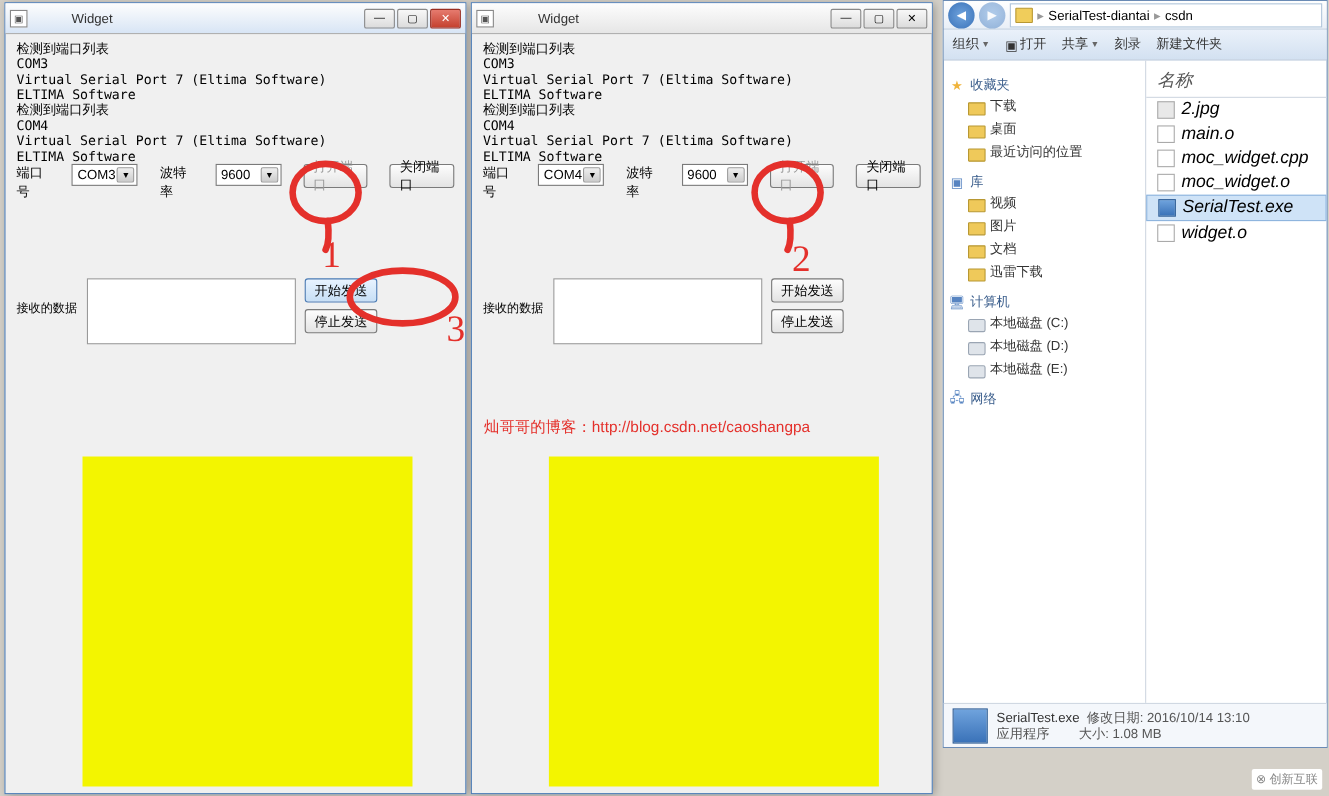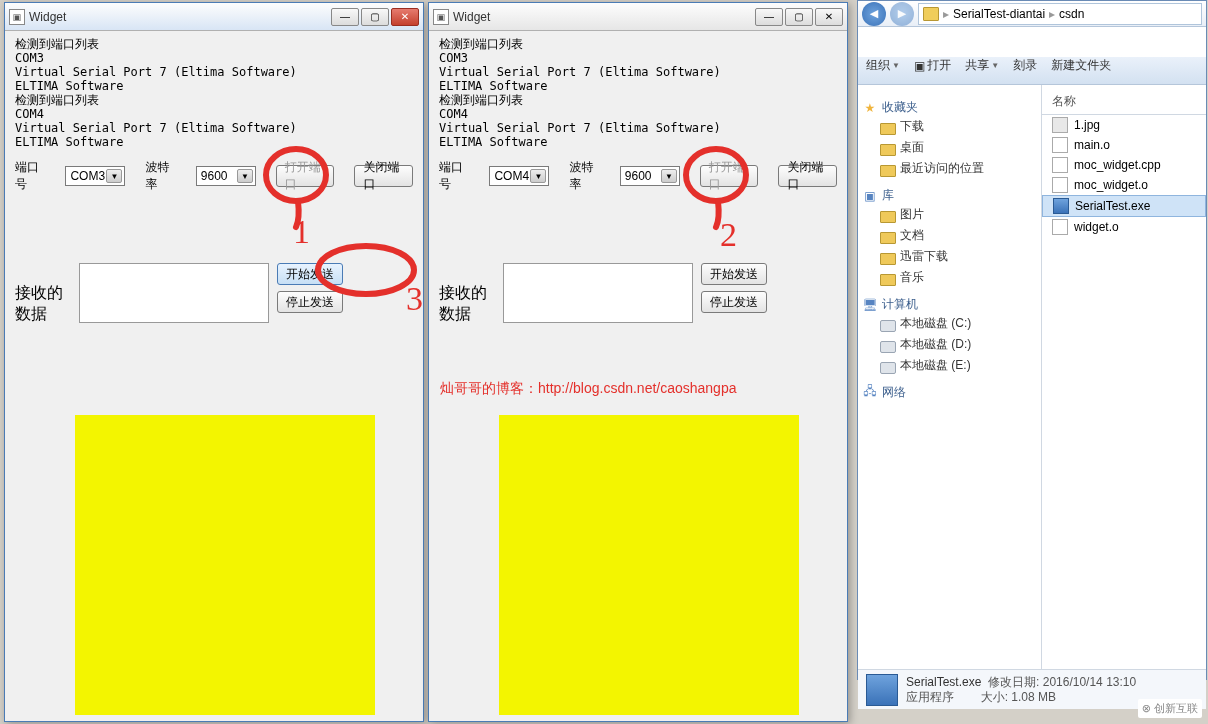--- a/index.html
+++ b/index.html
@@ -21,21 +21,21 @@
 .titlebar {
   height: 28px;
   background: linear-gradient(#fdfdfd, #e6e6e6);
   border-bottom: 1px solid #b0b0b0;
   display: flex;
   align-items: center;
   padding: 0 4px;
 }
 .titlebar.active { background: linear-gradient(#fdfdfd, #d8e5f5); }
 .titlebar .icon { width: 16px; height: 16px; display:inline-flex; align-items:center; justify-content:center; border:1px solid #888; background:#fff; margin-right:4px; font-size:9px; color:#555;}
-.titlebar .title { flex: 1; font-size: 12px; color:#333; }
+.titlebar .title { flex: 1; font-size: 12px; color:#333;margin-left:36px; }
 .win-controls { display: flex; }
 .win-btn {
   width: 28px; height: 18px;
   border: 1px solid #888;
   background: linear-gradient(#f8f8f8,#dcdcdc);
   border-radius: 2px;
   margin-left: 2px;
   display: flex; align-items: center; justify-content: center;
   font-size: 10px;
   cursor: default;
@@ -46,40 +46,40 @@
   display: flex;
   flex-direction: column;
   height: calc(100% - 28px);
 }
 .port-list {
   font-family: "SimSun", monospace;
   font-size: 12px;
   line-height: 14px;
   white-space: pre;
 }
-.controls-row { display:flex; align-items:center; gap:20px; margin-top:10px;}
+.controls-row { display:flex; gap:20px; }
 .controls-row label { font-size:12px;}
 .combo {
   border:1px solid #7a7a7a; background:#fff; height:20px;
   display:inline-flex; align-items:center; padding:0 4px; min-width:60px; position:relative;
   font-size:12px; cursor:default;
 }
 .combo .arrow {
   position:absolute; right:2px; top:2px; bottom:2px; width:16px;
   background:linear-gradient(#eee,#ccc); border:1px solid #999; border-radius:2px;
   display:flex; align-items:center; justify-content:center; font-size:8px;
 }
 .btn {
   border:1px solid #7a7a7a; background:linear-gradient(#fdfdfd,#e3e3e3);
   height:22px; padding:0 8px; font-size:12px; border-radius:3px;
   display:inline-flex; align-items:center; cursor:default;
 }
 .btn.disabled { color:#999; }
 .data-area { margin-top:70px; display:flex; align-items:flex-start; gap:8px;}
-.recv-label { font-size:16px; margin-top:20px; width:56px;}
+.recv-label { font-size:11px; margin-top:20px; width:56px;}
 .recv-box { border:1px solid #999; background:#fff; width:190px; height:60px;}
 .send-btns { display:flex; flex-direction:column; gap:6px;}
 .yellow-block {
   position:absolute; bottom:6px; left:70px; width:300px; height:300px;
   background:#f3f500;
 }
 
 .explorer {
   position:absolute; left:857px; top:0; width:350px; height:680px;
   background:#fff; border:1px solid #6a8bb5;
@@ -91,36 +91,36 @@
 .nav-btn { width:24px;height:24px;border-radius:12px;background:radial-gradient(#6fa3dd,#3a72b8);display:flex;align-items:center;justify-content:center;color:#fff;font-size:11px;cursor:default;}
 .nav-btn.disabled{opacity:0.5;}
 .breadcrumb {
   flex:1; border:1px solid #b0c5db; background:#fff; height:22px;
   display:flex; align-items:center; padding:0 4px; gap:4px; font-size:12px;
 }
 .breadcrumb .folder-ico{width:16px;height:14px;background:#f0cd5b;border:1px solid #b89833;border-radius:1px;}
 .breadcrumb .sep{color:#999;}
 .ex-toolbar {
   height:28px; background:linear-gradient(#eaf1fa,#d3e1f1);
-  border-bottom:1px solid #b5c6da; display:flex; align-items:flex-start; padding:0 8px; gap:14px; font-size:12px; color:#333;margin-top:30px;
+  border-bottom:1px solid #b5c6da; display:flex; align-items:center; padding:0 8px; gap:14px; font-size:12px; color:#333;
 }
 .ex-toolbar .tb-item{display:flex;align-items:center;gap:2px;cursor:default;}
 .ex-toolbar .down{font-size:8px;color:#666;}
 .ex-body{display:flex; height:calc(100% - 26px - 28px - 40px);}
 .ex-tree{width:184px;border-right:1px solid #d0d8e2;padding:6px 4px;overflow:hidden;font-size:12px;}
 .ex-tree .section{color:#333;margin-top:8px;}
 .ex-tree .sec-head{display:flex;align-items:center;gap:4px;font-weight:normal;color:#3b5e8c;}
 .ex-tree .item{display:flex;align-items:flex-end;gap:4px;padding:2px 4px 2px 18px;cursor:default;}
 .ico{width:16px;height:14px;display:inline-flex;align-items:center;justify-content:center;}
 .ico.star{color:#f0b43c;}
 .ico.fold{width:16px;height:12px;background:#efc95a;border:1px solid #b89833;border-radius:1px;}
 .ico.lib{color:#5784c1;}
 .ico.drive{width:16px;height:12px;background:#dfe4ea;border:1px solid #9aa5b3;border-radius:2px;}
 .ico.net{color:#5784c1;}
-.ex-files{flex:1;padding:4px 0;font-size:12px;}
+.ex-files{flex:1;padding:4px 0;font-size:16px;font-style:italic;}
 .ex-files .col-head{display:flex;border-bottom:1px solid #d0d8e2;padding:4px 10px;color:#555;}
 .ex-files .row{display:flex;align-items:center;gap:6px;padding:2px 10px;cursor:default;}
 .ex-files .row.selected{background:#cfe3f7;border:1px solid #8fb5de;}
 .file-ico{width:16px;height:16px;display:inline-flex;align-items:center;justify-content:center;font-size:11px;}
 .file-ico.img{background:#e8e8e8;border:1px solid #aaa;}
 .file-ico.o{background:#fff;border:1px solid #aaa;}
 .file-ico.cpp{background:#fff;border:1px solid #aaa;color:#4a7bb5;}
 .file-ico.exe{background:linear-gradient(#6fa3dd,#3a72b8);border:1px solid #2a5a94;}
 .ex-status{
   height:40px;border-top:1px solid #d0d8e2;background:#f4f7fb;
@@ -257,43 +257,43 @@
   <div class="ex-body">
     <div class="ex-tree" id="extree">
         <div class="section">
           <div class="sec-head"><span class="ico star">★</span>收藏夹</div>
           <div class="item"><span class="ico fold"></span>下载</div>
           <div class="item"><span class="ico fold"></span>桌面</div>
           <div class="item"><span class="ico fold"></span>最近访问的位置</div>
         </div>
         <div class="section">
           <div class="sec-head"><span class="ico lib">▣</span>库</div>
+          <div class="item"><span class="ico fold"></span>视频</div>
           <div class="item"><span class="ico fold"></span>图片</div>
           <div class="item"><span class="ico fold"></span>文档</div>
           <div class="item"><span class="ico fold"></span>迅雷下载</div>
-          <div class="item"><span class="ico fold"></span>音乐</div>
         </div>
         <div class="section">
           <div class="sec-head"><span class="ico lib">🖥</span>计算机</div>
           <div class="item"><span class="ico drive"></span>本地磁盘 (C:)</div>
           <div class="item"><span class="ico drive"></span>本地磁盘 (D:)</div>
           <div class="item"><span class="ico drive"></span>本地磁盘 (E:)</div>
         </div>
         <div class="section">
           <div class="sec-head"><span class="ico net">🖧</span>网络</div>
         </div>
       </div>
     <div class="ex-files">
       <div class="col-head">
           <span>名称</span>
         </div>
       <div id="filelist">
           <div class="row ">
             <span class="file-ico img"></span>
-            <span>1.jpg</span>
+            <span>2.jpg</span>
           </div>
           <div class="row ">
             <span class="file-ico o"></span>
             <span>main.o</span>
           </div>
           <div class="row ">
             <span class="file-ico cpp"></span>
             <span>moc_widget.cpp</span>
           </div>
           <div class="row ">

